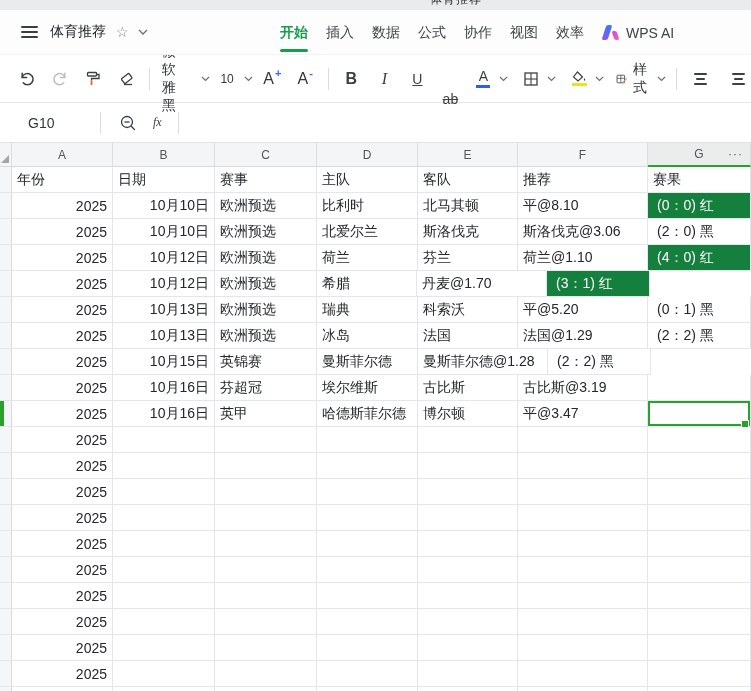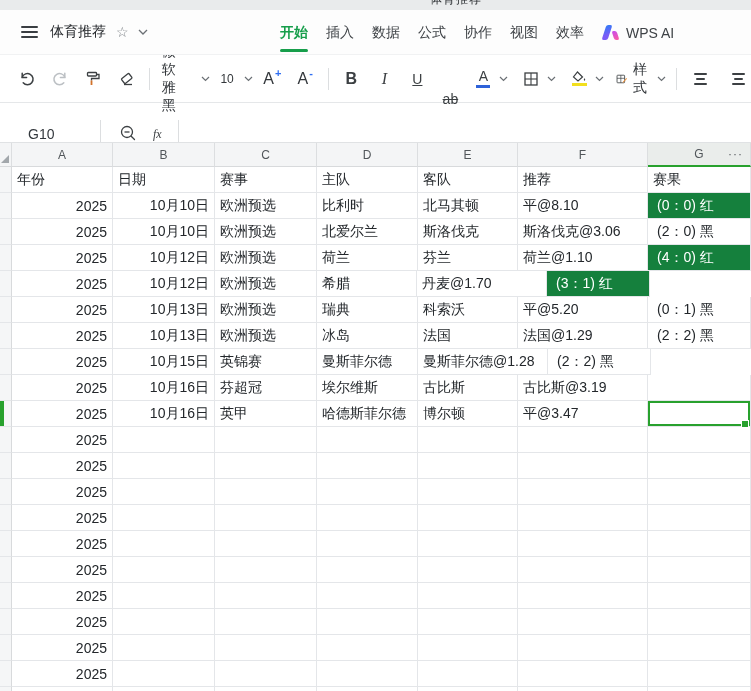--- a/index.html
+++ b/index.html
@@ -45,21 +45,21 @@
   .fcolor b { font-weight:normal; font-size:14px; }
   .fcolor .bar { width:14px; height:3px; margin-top:2px; background:#2e62d9; }
   .fill-ic { display:flex; flex-direction:column; align-items:center; line-height:1; }
   .fill-ic .bar { width:15px; height:3px; margin-top:1px; background:#f2df1d; }
   .styles { display:flex; align-items:center; gap:5px; font-size:14px; color:#33373b; cursor:pointer; }
   .align-ic { display:flex; flex-direction:column; gap:3px; }
   .align-ic span { display:block; height:2px; background:#3c4043; border-radius:1px; }
   .chevbtn { margin-left:3px; }
 
   
-  .formulabar { height:40px; background:#fff; border-bottom:1px solid #e0e2e4; display:flex; align-items:flex-end; }
+  .formulabar { height:40px; background:#fff; border-bottom:1px solid #e0e2e4; display:flex; align-items:center; }
   .namebox { width:100px; padding-left:28px; font-size:14px; color:#33383d; }
   .fsep { width:1px; height:22px; background:#dcdee0; }
   .fx-ic { font-family:"Liberation Serif","DejaVu Serif",serif; font-style:italic; font-size:12px; color:#3c4043; margin:0 16px; }
   .mag { margin-left:18px; }
 
   
   .sheet { position:relative; }
   .colheads { display:flex; height:24px; }
   .ch { background:#f4f5f6; border-right:1px solid #dcdee0; border-bottom:1px solid #d8dadc; display:flex; align-items:center; justify-content:center; font-size:12px; color:#51565a; position:relative; cursor:pointer; }
   .ch.sel { background:#eaedeb; border-bottom:2px solid #28a12d; }

